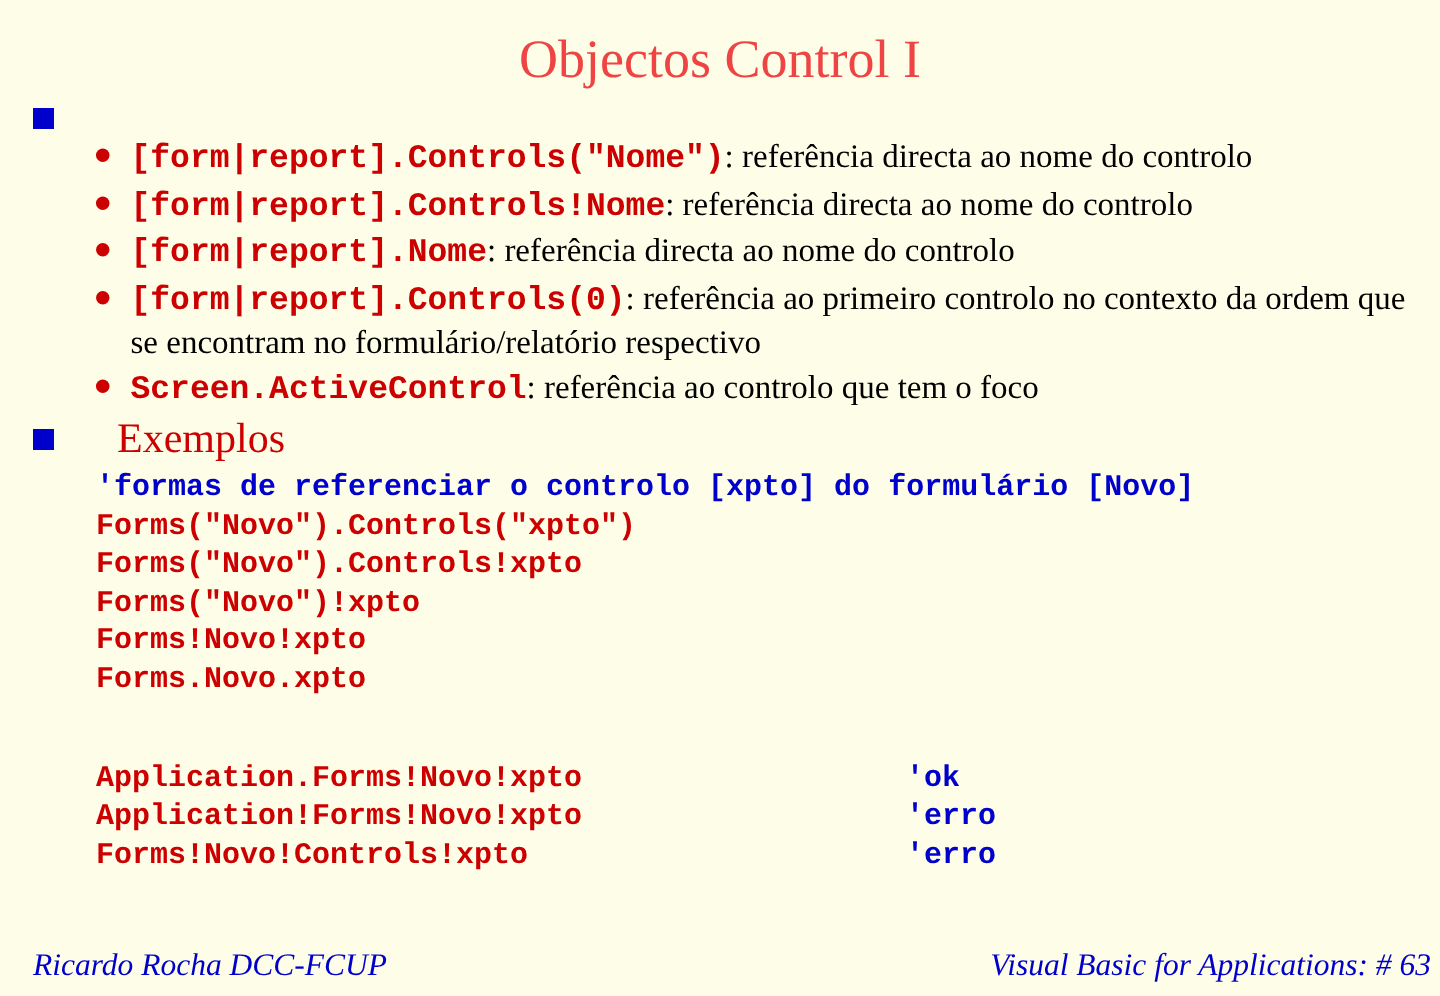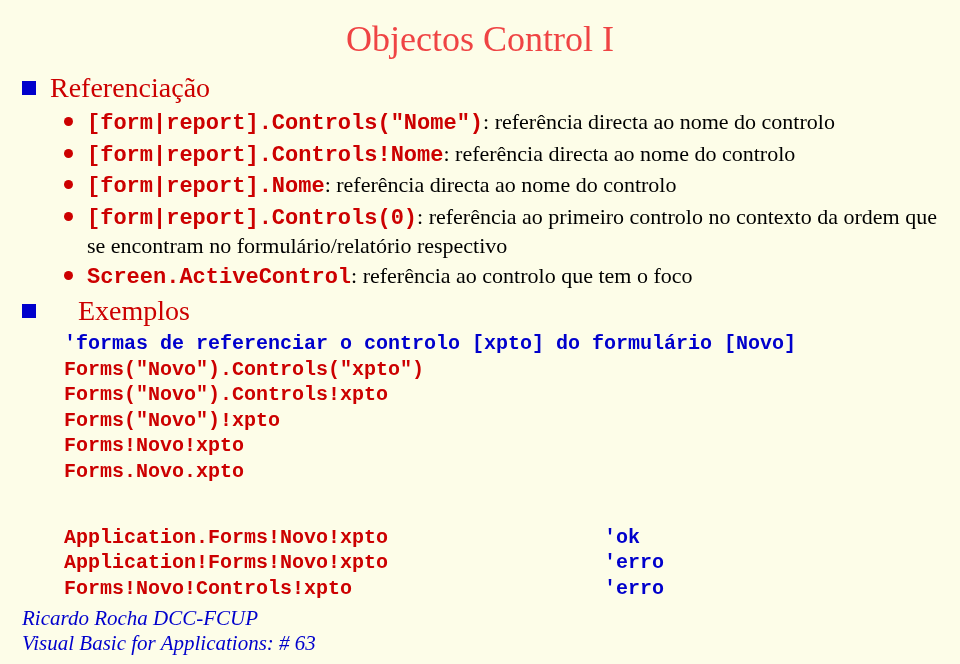--- a/index.html
+++ b/index.html
@@ -76,31 +76,29 @@
   .footer {
     position: absolute;
     bottom: 8px;
     left: 22px;
     right: 6px;
     display: flex;
     justify-content: space-between;
     font-style: italic;
     font-size: 21px;
     color: #0000cc;
-    flex-direction: column;
   }
 </style>
 </head>
 <body>
 
 <div class="title">Objectos Control I</div>
 
 <div class="section-head">
   <span class="bullet-sq"></span>
-  <span>Referenciação</span>
 </div>
 
 <div class="item">
   <div class="bullet-dot"></div>
   <div class="item-body">
     <span class="mono">[form|report].Controls("Nome")</span><span class="normal">: referência directa ao nome do controlo</span>
   </div>
 </div>
 
 <div class="item">

